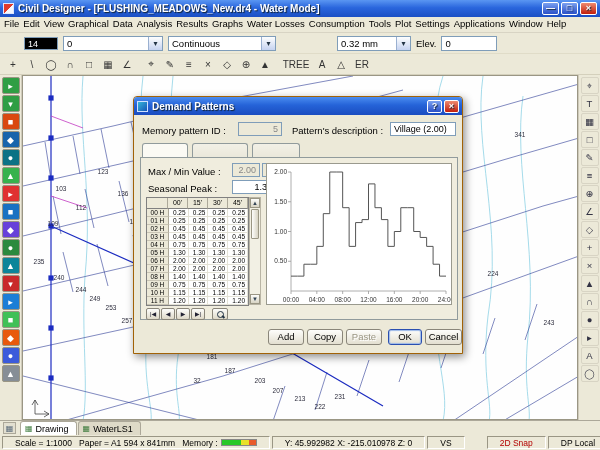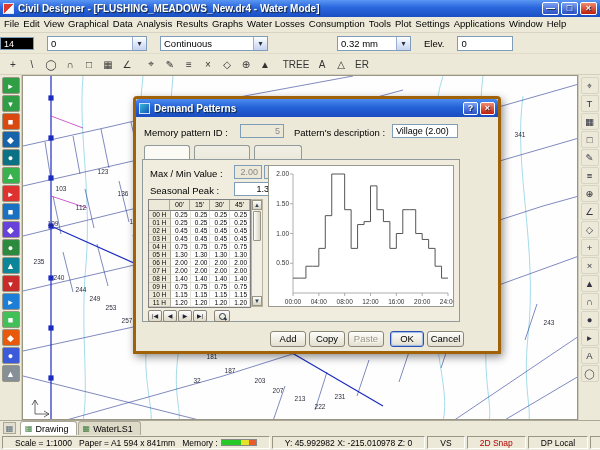--- a/index.html
+++ b/index.html
@@ -15,21 +15,21 @@
   .win-btns{margin-left:auto;display:flex;gap:2px}
   .wbtn{width:17px;height:13px;border:1px solid #fff;border-radius:2px;color:#fff;font-size:9px;
     line-height:11px;text-align:center;background:linear-gradient(180deg,#7aa0f0,#2a50c8);cursor:default}
   .wbtn.close{background:linear-gradient(180deg,#ef8b70,#c11d0b)}
   
   .menubar{position:absolute;left:0;top:17px;right:0;height:16px;background:#ece9d8;
     border-bottom:1px solid #d8d4c4;display:flex;align-items:flex-start;padding-left:2px;white-space:nowrap}
   .menu-item{padding:1px 2px;font-size:9.5px}
   
   .tb1{position:absolute;left:0;top:33px;right:0;height:21px;background:#ece9d8;display:flex;
-    align-items:center;gap:13px;padding-left:0;border-bottom:1px solid #e0dcc8}
+    align-items:center;gap:5px;padding-left:24px;border-bottom:1px solid #e0dcc8}
   .layerbox{width:34px;height:13px;background:#000;color:#fff;font-size:9px;text-align:left;
     padding:1px 3px;border:1px solid #7f9db9}
   .combo{position:relative;height:15px;background:#fff;border:1px solid #7f9db9;font-size:9.5px;
     padding:1px 16px 1px 3px;overflow:hidden;white-space:nowrap}
   .combo::after{content:"▾";position:absolute;right:0;top:0;bottom:0;width:13px;text-align:center;
     font-size:8px;line-height:13px;color:#234;background:linear-gradient(180deg,#fdfefe,#c6d3f0);
     border-left:1px solid #9ab0d0}
   .tlabel{font-size:9.5px}
   .tfield{height:15px;background:#fff;border:1px solid #7f9db9;font-size:9.5px;padding:1px 3px}
   .tb2{position:absolute;left:0;top:54px;right:0;height:21px;background:#ece9d8;display:flex;
@@ -46,22 +46,22 @@
     color:#fff;border:1px solid #9a9684;border-radius:2px;
     background:linear-gradient(160deg,var(--c,#888) 0%,#fff0 140%),var(--c,#888)}
   .rbtn{width:18px;height:17px;display:flex;align-items:center;justify-content:center;font-size:9.5px;
     color:#334;border:1px solid #d8d4c4;border-radius:2px;background:#ece9d8}
   
   .canvas{position:absolute;left:22px;top:75px;right:22px;bottom:30px;background:#fefefe;
     border:1px solid #9a9684;overflow:hidden}
   .canvas svg{position:absolute;left:0;top:0}
   .lot-label{position:absolute;font-size:6.5px;color:#2c2c3c;transform:translate(-50%,-50%);white-space:nowrap}
   
-  .dialog{position:absolute;left:133px;top:96px;width:368px;height:258px;background:#ece9d8;
-    border:3px solid #a16207;border-radius:4px 4px 0 0;box-shadow:2px 3px 8px rgba(0,0,0,.45)}
+  .dialog{position:absolute;left:133px;top:96px;width:330px;height:258px;background:#ece9d8;
+    border:1px solid #a16207;border-radius:4px 4px 0 0;box-shadow:2px 3px 8px rgba(0,0,0,.45)}
   .dlg-title{position:absolute;left:0;top:0;right:0;height:18px;border-radius:3px 3px 0 0;display:flex;
     align-items:center;padding:0 3px;background:linear-gradient(180deg,#4a8cf0 0%,#2563d8 45%,#1a4cc0 100%);
     color:#fff;font-weight:bold;font-size:10px;text-shadow:1px 1px 1px #123}
   .dlg-icon{width:11px;height:11px;margin-right:4px;border:1px solid #cfe0ff;
     background:linear-gradient(135deg,#37b6d9,#1554b8)}
   .dlg-btns{margin-left:auto;display:flex;gap:2px}
   .dbtn{width:15px;height:13px;border:1px solid #fff;border-radius:2px;color:#fff;font-size:9px;
     line-height:11px;text-align:center;background:linear-gradient(180deg,#7aa0f0,#2a50c8)}
   .dbtn.close{background:linear-gradient(180deg,#ef8b70,#c11d0b)}
   .dlg-label{position:absolute;font-size:9.5px}
@@ -506,19 +506,19 @@
   </div>
 
   <div class="statusbar">
     <div class="seg grow">
       <span>Scale = 1:1000   Paper = A1 594 x 841mm   Memory :</span>
       <div class="membar"></div>
     </div>
     <div class="seg">Y: 45.992982 X: -215.010978 Z: 0</div>
     <div style="display:flex;gap:2px">
         <div class="seg">VS</div>
-        <div class="seg" style="color: rgb(180, 0, 0);">2D Snap</div>
+        <div class="seg" style="color: rgb(180, 0, 0); margin-left: 20px;">2D Snap</div>
         <div class="seg">DP Local</div>
         <div class="seg">NUM</div>
       </div>
   </div>
 
 </div>
 
 </body></html>

